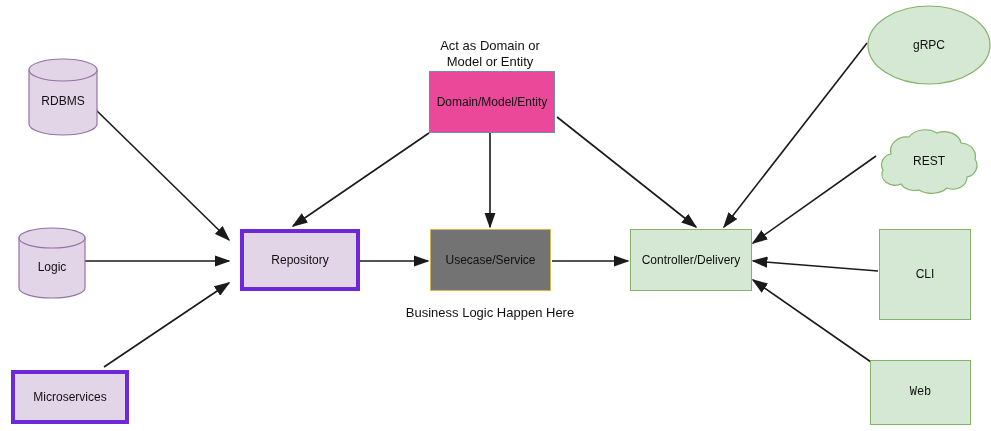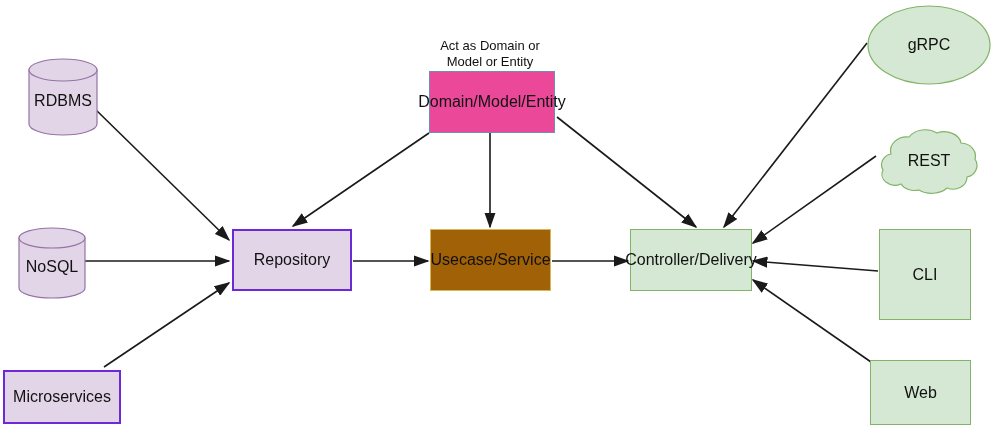--- a/index.html
+++ b/index.html
@@ -24,35 +24,36 @@
     width: 991px;
     height: 431px;
   }
   .node {
     position: absolute;
     box-sizing: border-box;
     display: flex;
     align-items: center;
     justify-content: center;
     text-align: center;
-    font-size: 16px;
+    font-size: 12px;
     color: #111111;
     line-height: 1.25;
     z-index: 3;
   }
   .rect-purple {
     background: #e1d5e7;
-    border: 2px solid #6d28d9;
+    border: 4px solid #6d28d9;
+    margin-left: 8px;
   }
   .rect-blue {
     background: #ec4899;
     border: 1px solid #6c8ebf;
   }
   .rect-yellow {
-    background: #a16207;
+    background: #737373;
     border: 1px solid #d6b656;
   }
   .rect-green {
     background: #d5e8d4;
     border: 1px solid #82b366;
   }
   .caption {
     position: absolute;
     font-size: 13px;
     color: #111111;
@@ -102,21 +103,21 @@
     <span style="margin-top:8px;">RDBMS</span>
   </div>
 
   <div class="shape-svg" style="left:18px; top:227px; width:68px; height:72px;">
     <svg width="68" height="72" viewBox="0 0 68 72">
       <path d="M1,11 L1,61 A33,10 0 0 0 67,61 L67,11 Z" fill="#e1d5e7" stroke="#9673a6" stroke-width="1.2"></path>
       <ellipse cx="34" cy="11" rx="33" ry="10" fill="#e1d5e7" stroke="#9673a6" stroke-width="1.2"></ellipse>
     </svg>
   </div>
   <div class="node" style="left:18px; top:227px; width:68px; height:72px; background:none; border:none;">
-    <span style="margin-top:8px;">NoSQL</span>
+    <span style="margin-top:8px;">Logic</span>
   </div>
 
   <div class="node rect-purple" style="left:3px; top:370px; width:118px; height:54px;">
     <span>Microservices</span>
   </div>
 
   <div class="node rect-purple" style="left:232px; top:229px; width:120px; height:62px;">
     <span>Repository</span>
   </div>
 
@@ -126,20 +127,23 @@
   </div>
 
   <div class="node rect-blue" style="left:429px; top:71px; width:126px; height:62px;">
     <span>Domain/Model/Entity</span>
   </div>
 
   <div class="node rect-yellow" style="left:430px; top:229px; width:121px; height:62px;">
     <span>Usecase/Service</span>
   </div>
 
+  <div class="caption" style="left:399px; top:305px; width:182px;">
+    <span>Business Logic Happen Here</span>
+  </div>
 
   <div class="node rect-green" style="left:630px; top:229px; width:122px; height:62px;">
     <span>Controller/Delivery</span>
   </div>
 
   <div class="shape-svg" style="left:866px; top:4px; width:126px; height:82px;">
     <svg width="126" height="82" viewBox="0 0 126 82">
       <ellipse cx="63" cy="41" rx="61" ry="39" fill="#d5e8d4" stroke="#82b366" stroke-width="1.2"></ellipse>
     </svg>
   </div>
@@ -156,17 +160,17 @@
     </svg>
   </div>
   <div class="node" style="left:875px; top:128px; width:108px; height:66px; background:none; border:none;">
     <span>REST</span>
   </div>
 
   <div class="node rect-green" style="left:879px; top:229px; width:92px; height:91px;text-align:center;">
     <span>CLI</span>
   </div>
 
-  <div class="node rect-green" style="left:870px; top:360px; width:101px; height:65px;">
+  <div class="node rect-green" style="left:870px; top:360px; width:101px; height:65px;font-family:Liberation Mono, monospace;">
     <span>Web</span>
   </div>
 
 </div>
 
 </body></html>

